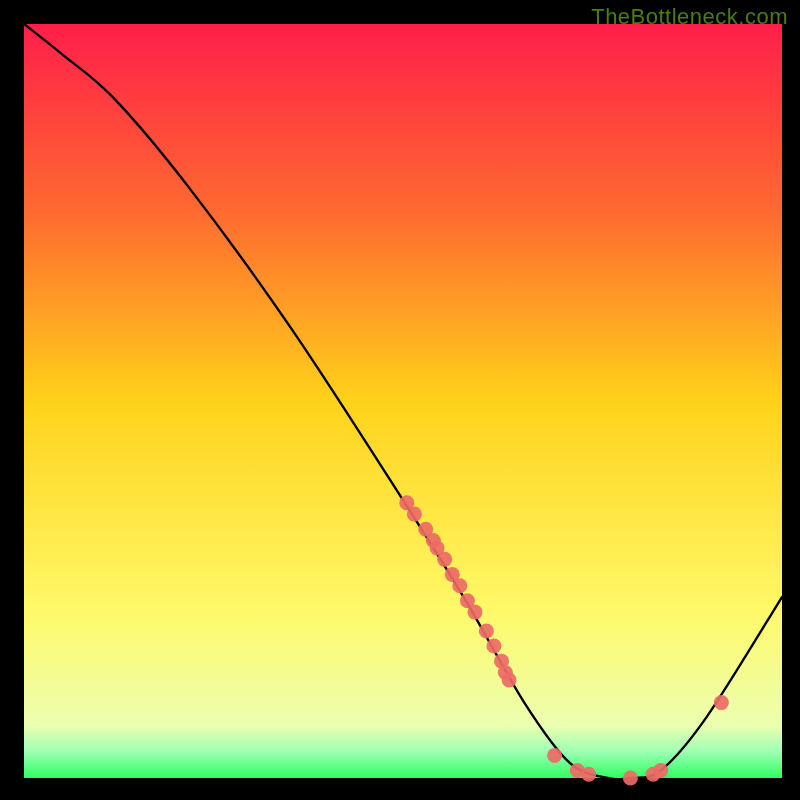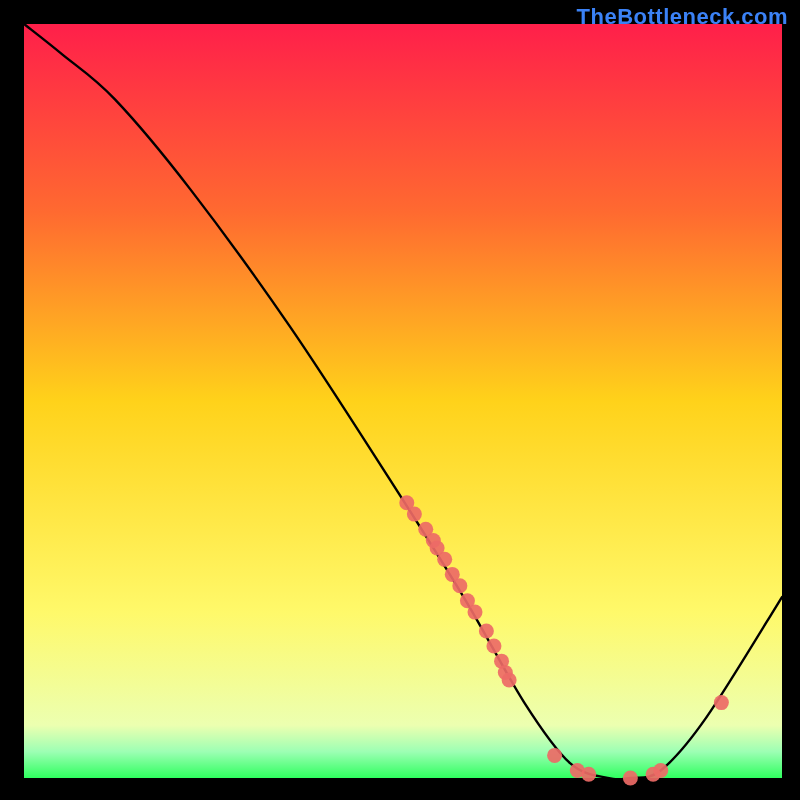--- a/index.html
+++ b/index.html
@@ -14,23 +14,23 @@
   .stage {
     position: relative;
     width: 800px;
     height: 800px;
     background: #000;
   }
   .attribution {
     position: absolute;
     top: 4px;
     right: 12px;
-    color: #3b82f6;
+    color: #4d7c0f;
     font-size: 22px;
-    font-weight: 700;
+    font-weight: 400;
     z-index: 3;
     letter-spacing: 0.5px;
   }
   svg {
     position: absolute;
     top: 0;
     left: 0;
   }
 </style>
 </head>

